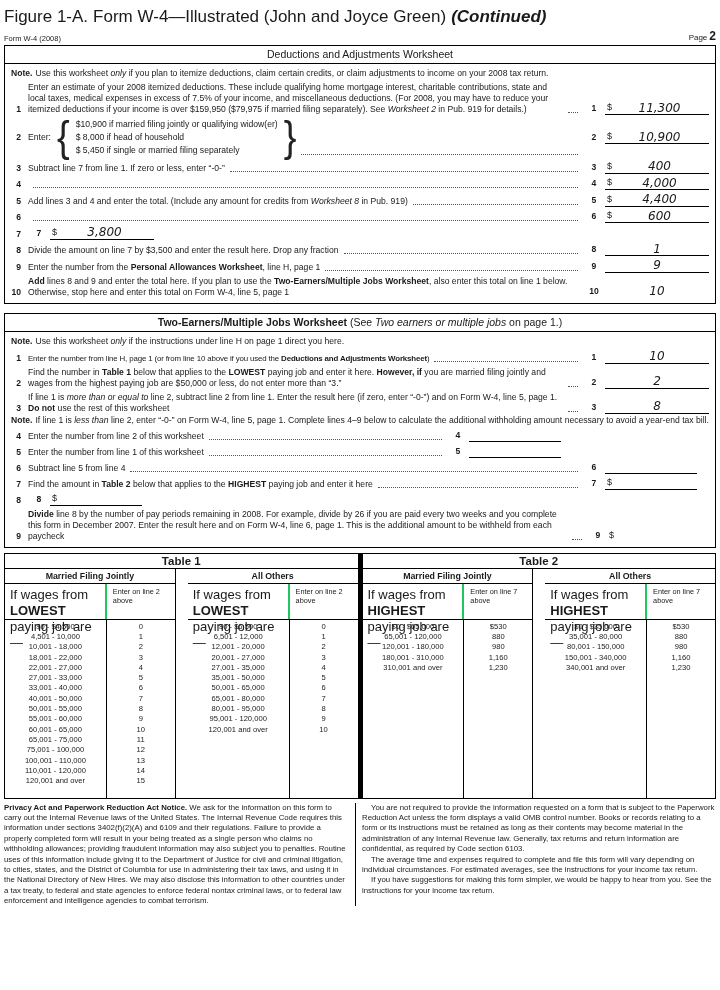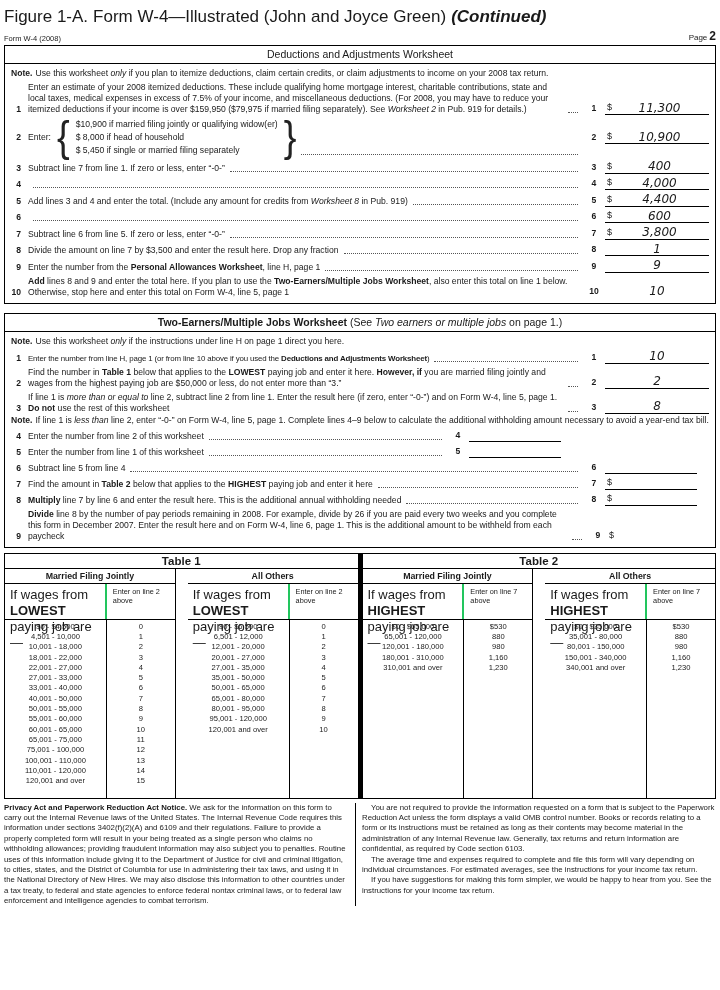--- a/index.html
+++ b/index.html
@@ -176,24 +176,20 @@
           </span>
         <span class="lno-right">6</span>
         <span class="entry">
             <span class="cur">$</span>
             <span class="val">600</span>
           </span>
       </div>
 
       <div class="wline">
         <span class="lno-left">7</span>
-        <span class="ltext">
-            <span class="segs"><span>Subtract line 6 from line 5. If zero or less, enter “-0-”</span></span>
-            <span class="leader"></span>
-          </span>
         <span class="lno-right">7</span>
         <span class="entry">
             <span class="cur">$</span>
             <span class="val">3,800</span>
           </span>
       </div>
 
       <div class="wline">
         <span class="lno-left">8</span>
         <span class="ltext">
@@ -322,24 +318,20 @@
           </span>
         <span class="lno-right">7</span>
         <span class="entry short">
             <span class="cur">$</span>
             <span class="val"></span>
           </span>
       </div>
 
       <div class="wline">
         <span class="lno-left">8</span>
-        <span class="ltext">
-            <span class="segs"><span style="font-weight: bold;">Multiply</span><span> line 7 by line 6 and enter the result here. This is the additional annual withholding needed</span></span>
-            <span class="leader"></span>
-          </span>
         <span class="lno-right">8</span>
         <span class="entry short">
             <span class="cur">$</span>
             <span class="val"></span>
           </span>
       </div>
 
       <div class="wline">
         <span class="lno-left">9</span>
         <span class="ltext">

